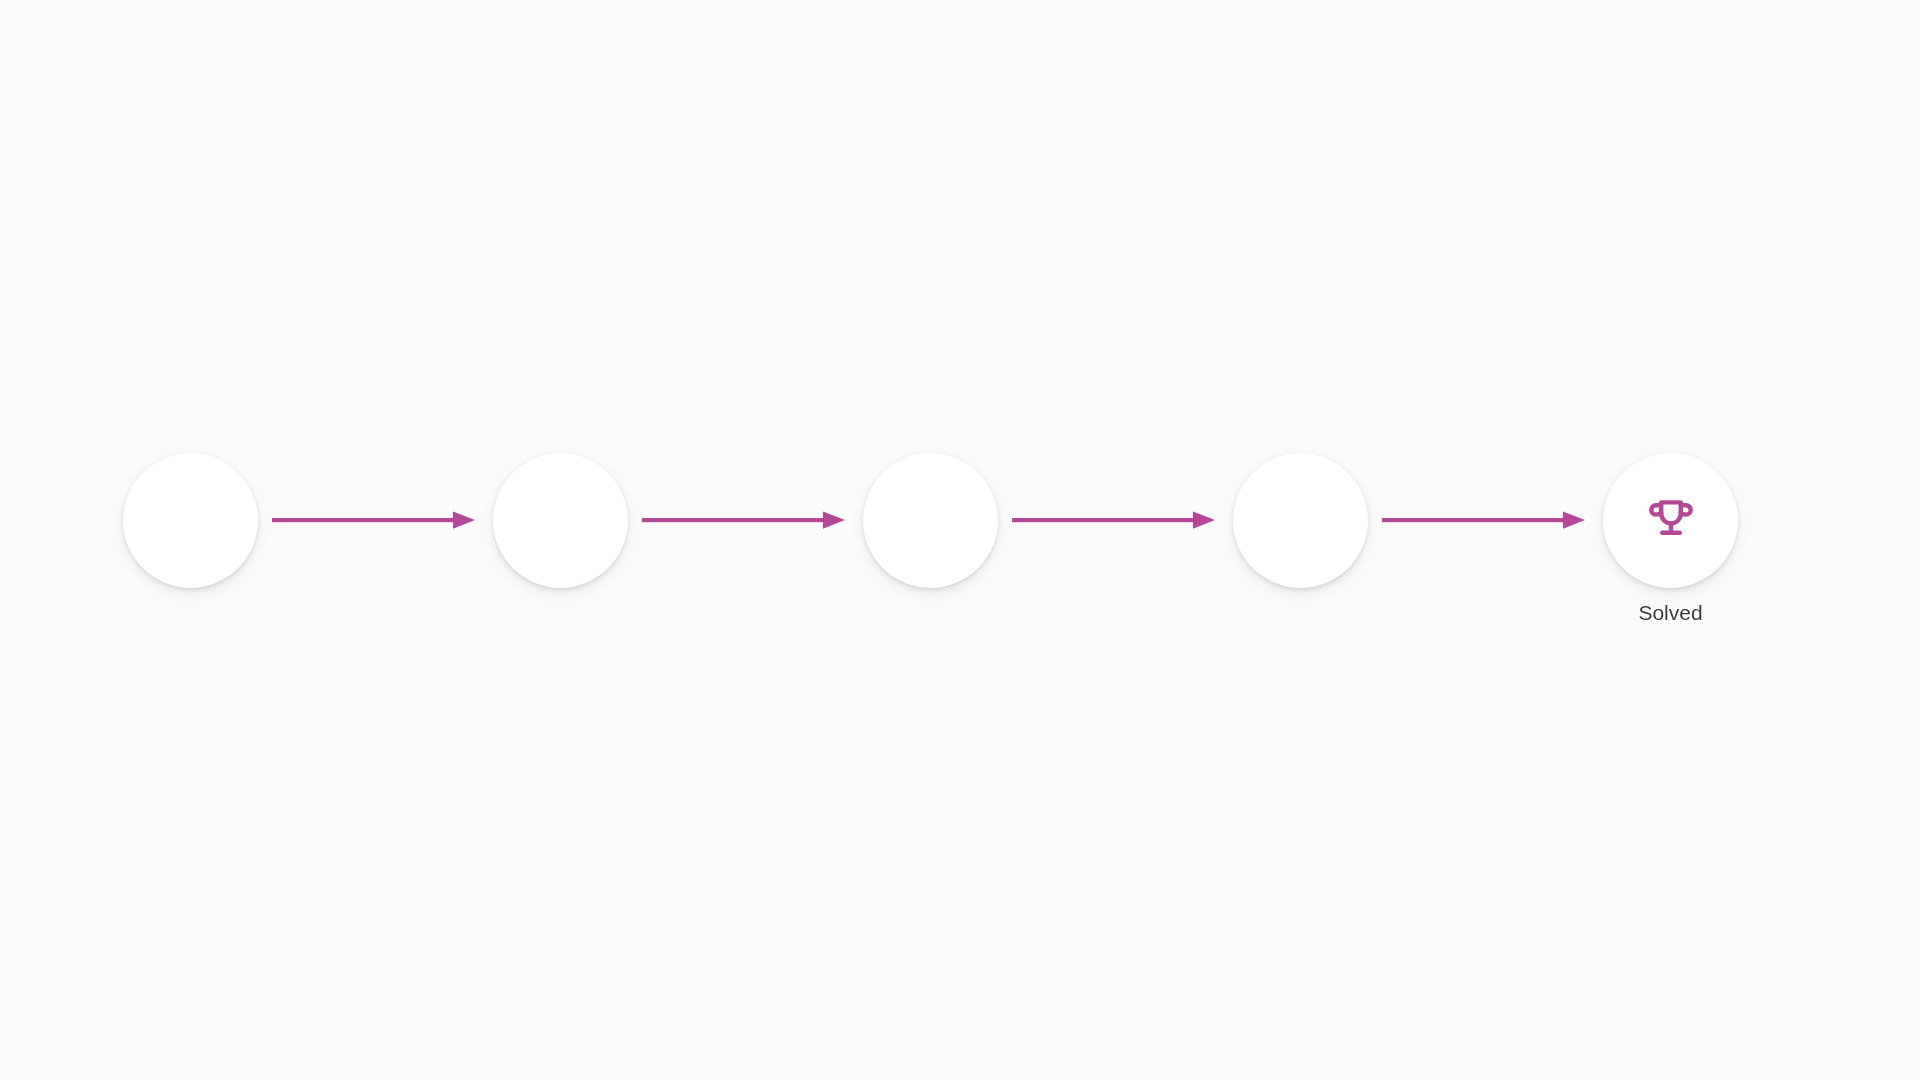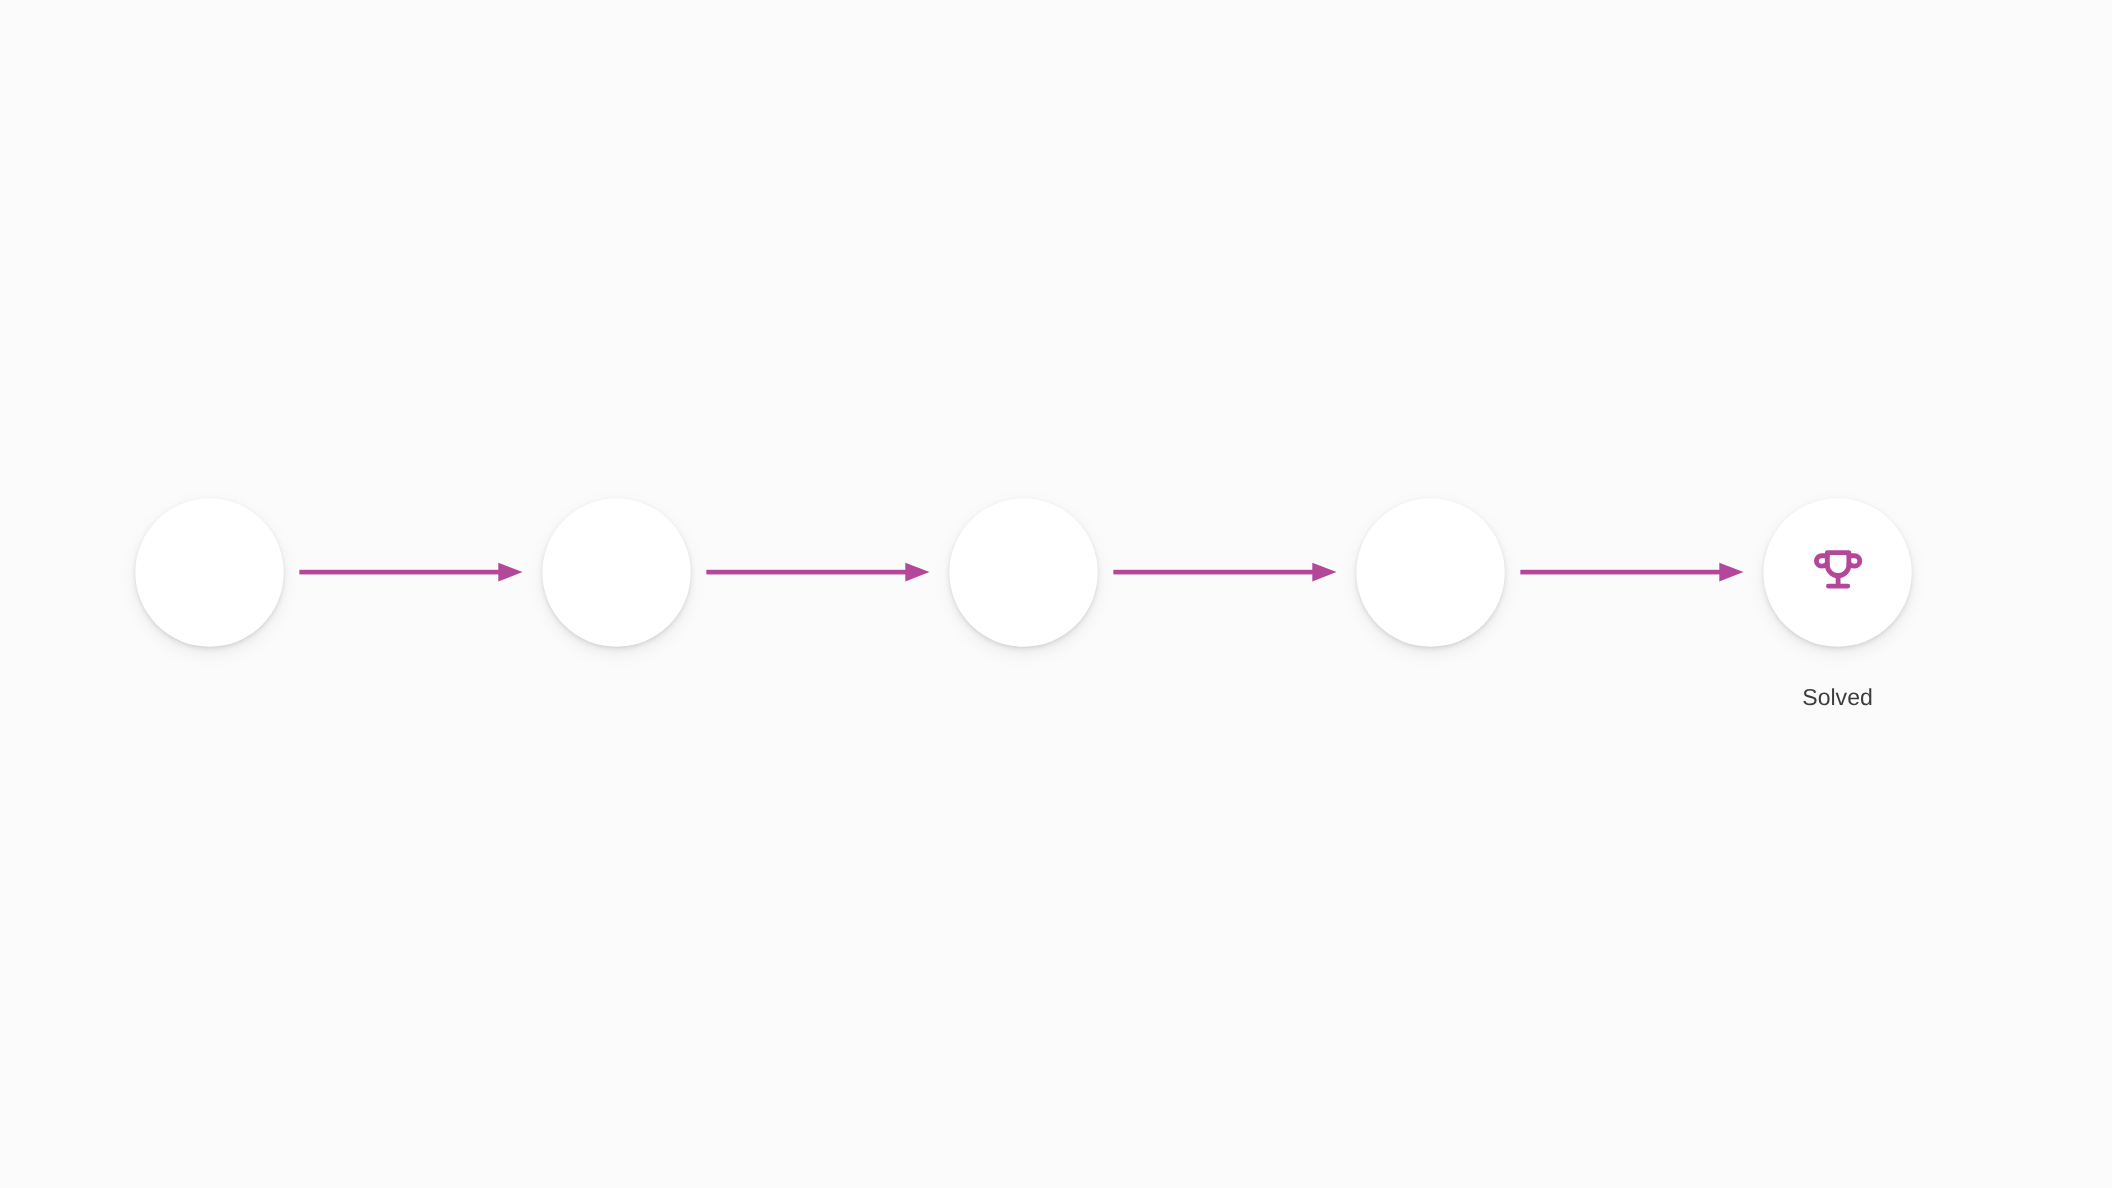--- a/index.html
+++ b/index.html
@@ -59,21 +59,20 @@
   .step-label {
     position: absolute;
     left: 50%;
     transform: translateX(-50%);
     top: 147px;
     white-space: nowrap;
     font-size: 21px;
     line-height: 26px;
     color: #3d3d3d;
     font-family: "Liberation Sans", sans-serif;
-    margin-top: 22px;
   }
 
   
   .connector {
     flex: 0 0 auto;
     width: 235px;
     height: 24px;
     display: flex;
     align-items: center;
     justify-content: center;

